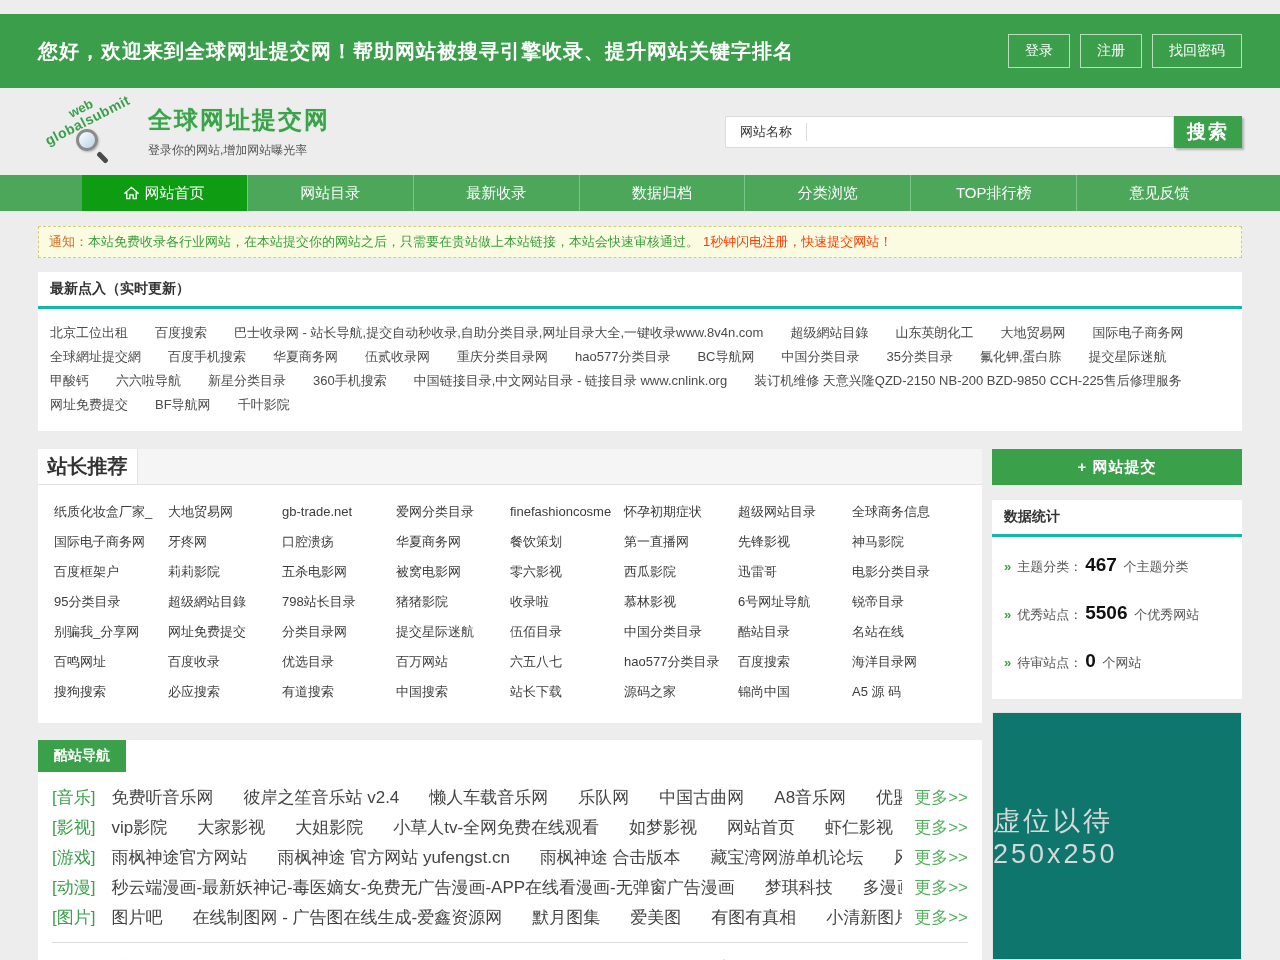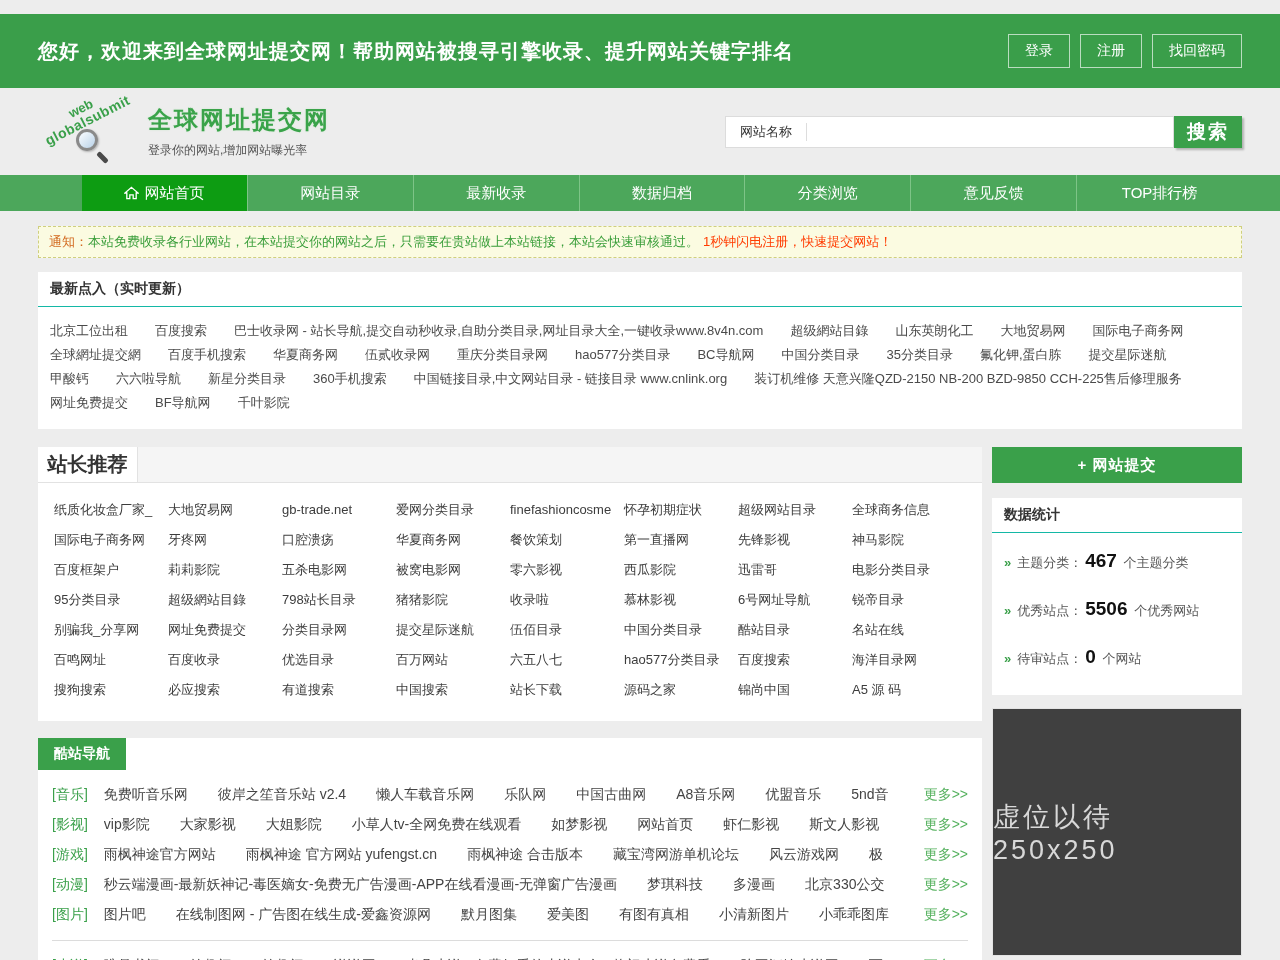--- a/index.html
+++ b/index.html
@@ -56,21 +56,21 @@
   
   .notice-wrap { margin-top:15px; }
   .notice { border:1px dashed #cfcf7e; background:#fbfbe1; height:32px; display:flex; align-items:center; padding:0 10px; font-size:13px; white-space:nowrap; overflow:hidden; }
   .notice .n-prefix { color:#d2691e; }
   .notice .n-body { color:#3a9e3a; }
   .notice .n-highlight { color:#ff3c00; margin-left:4px; }
 
   
   .box { background:#fff; }
   .latest-box { margin-top:14px; }
-  .box-header { padding:8px 12px; font-size:14px; font-weight:bold; color:#333; border-bottom:1px solid #14b8a6; }
+  .box-header { padding:8px 12px; font-size:14px; font-weight:bold; color:#333; border-bottom:3px solid #14b8a6; }
   .latest-links { padding:12px 12px 14px; line-height:24px; font-size:13px; }
   .latest-link { color:#4a4a4a; margin-right:27px; display:inline-block; }
 
   
   .main-cols { display:flex; gap:10px; margin-top:18px; align-items:flex-start; }
   .col-left { width:944px; flex:none; }
   .col-right { width:250px; flex:none; }
 
   
   .rec-box { background:#fff; }
@@ -78,36 +78,36 @@
   .rec-tab { background:#fff; width:100px; display:flex; align-items:center; justify-content:center;
              font-size:20px; font-weight:bold; color:#333; border-right:1px solid #e2e2e2; }
   .rec-body { padding:12px 16px 16px; }
   .rec-row { display:flex; }
   .rec-cell { flex:0 0 12.5%; min-width:0; white-space:nowrap; overflow:visible; font-size:13px; color:#3c3c3c; line-height:30px; }
 
   
   .cool-box { margin-top:17px; background:#fff; padding-bottom:10px; }
   .cool-tab { background:#3aa04a; color:#fff; width:88px; height:32px; display:flex; align-items:center; justify-content:center; font-size:14px; font-weight:bold; }
   .cool-rows { padding:10px 14px 0; }
-  .cool-row { display:flex; align-items:center; height:30px; font-size:14px; }
+  .cool-row { display:flex; align-items:center; height:30px; font-size:17px; }
   .cool-cat { color:#3aa04a; flex:none; margin-right:16px; }
   .cool-links { flex:1; white-space:nowrap; overflow:hidden; min-width:0; }
   .cool-link { color:#444; margin-right:30px; }
   .cool-more { color:#55b15e; flex:none; margin-left:12px; }
   .cool-divider { border-top:1px solid #dcdcdc; margin:10px 0; }
 
   
   .submit-btn { background:#3aa04a; color:#fff; height:36px; display:flex; align-items:center; justify-content:center;
                 font-size:15px; font-weight:bold; letter-spacing:1px; }
   .stats-box { margin-top:15px; background:#fff; padding-bottom:6px; }
   .stats-items { padding:4px 12px 8px; }
   .stat-row { padding:13px 0; font-size:13px; color:#555; }
   .stat-arrow { color:#3aa04a; margin-right:6px; font-weight:bold; }
   .stat-value { font-size:19px; color:#111; font-weight:bold; margin:0 3px; }
-  .ad-box { margin-top:13px; background:#404040; border:1px solid #e3e3e3; height:248px;
+  .ad-box { margin-top:13px; background:#0f766e; border:1px solid #e3e3e3; height:248px;
             display:flex; align-items:center; justify-content:center;
             color:#d8d8d8; font-size:27px; letter-spacing:3px; }
 </style>
 </head>
 <body>
 
 <div class="topgap"></div>
 
 <div class="welcome">
   <div class="welcome-inner">
@@ -161,24 +161,24 @@
       <a class="nav-item">
         <span>最新收录</span>
       </a>
       <a class="nav-item">
         <span>数据归档</span>
       </a>
       <a class="nav-item">
         <span>分类浏览</span>
       </a>
       <a class="nav-item">
+        <span>TOP排行榜</span>
+      </a>
+      <a class="nav-item">
         <span>意见反馈</span>
-      </a>
-      <a class="nav-item">
-        <span>TOP排行榜</span>
       </a>
     </div>
 </div>
 
 <div class="container notice-wrap">
   <div class="notice">
     <span class="n-prefix">通知：</span>
     <span class="n-body">本站免费收录各行业网站，在本站提交你的网站之后，只需要在贵站做上本站链接，本站会快速审核通过。</span>
     <span class="n-highlight">1秒钟闪电注册，快速提交网站！</span>
   </div>

